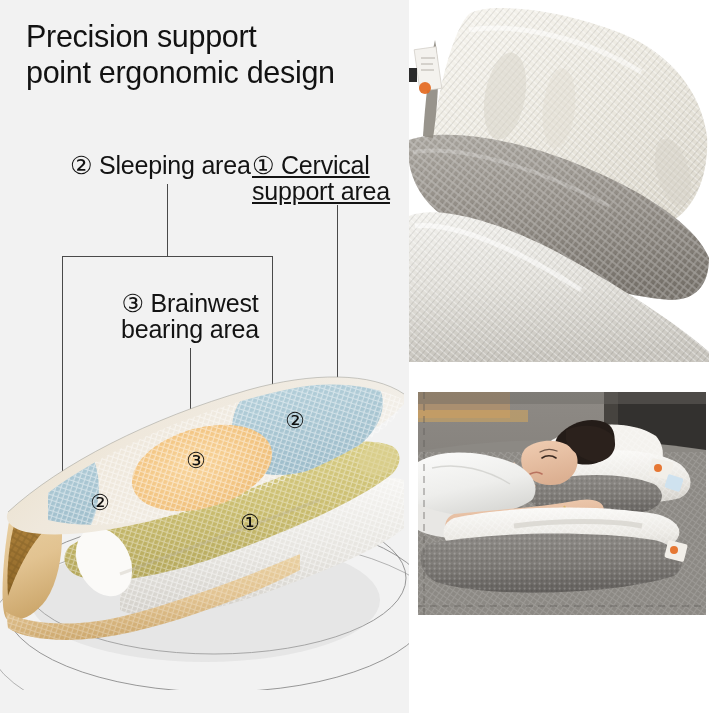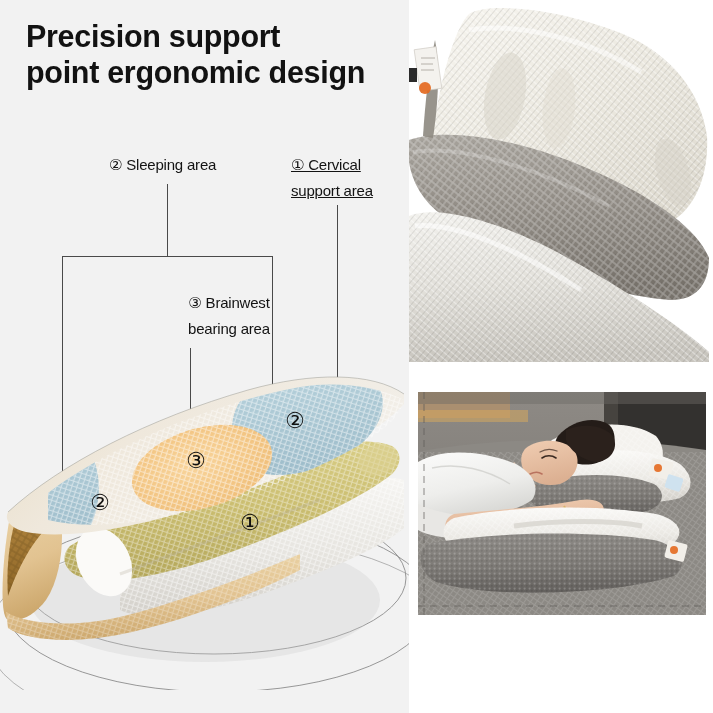--- a/index.html
+++ b/index.html
@@ -7,26 +7,26 @@
   body{width:713px;height:713px;overflow:hidden;
        font-family:"Liberation Sans","DejaVu Sans",sans-serif;}
   #stage{position:relative;width:713px;height:713px;background:#ffffff;overflow:hidden;}
 
   
   .panel-left{position:absolute;left:0;top:0;width:409px;height:713px;background:#f2f2f2;}
   .panel-top{position:absolute;left:0;top:0;width:713px;height:10px;background:#f2f2f2;}
 
   
   .headline{position:absolute;left:26px;top:18px;width:400px;
-            font-size:30.5px;line-height:36px;color:#121212;font-weight:700;
+            font-size:30.5px;line-height:36px;color:#121212;font-weight:400;
             letter-spacing:-0.3px;white-space:pre-line;}
 
   
-  .callout{position:absolute;color:#131313;font-size:15px;line-height:26px;
-           letter-spacing:-0.2px;white-space:pre-line;margin-left:39px;}
+  .callout{position:absolute;color:#131313;font-size:25px;line-height:26px;
+           letter-spacing:-0.2px;white-space:pre-line;}
   .lbl-2{left:70px;top:152px;}
   .lbl-1{left:252px;top:152px;text-decoration:underline;}
   .lbl-3{left:105px;top:290px;text-align:center;width:170px;}
 
   
   .ln{position:absolute;background:#4a4a4a;}
   .vline{width:1px;}
   .hline{height:1px;}
 
   

